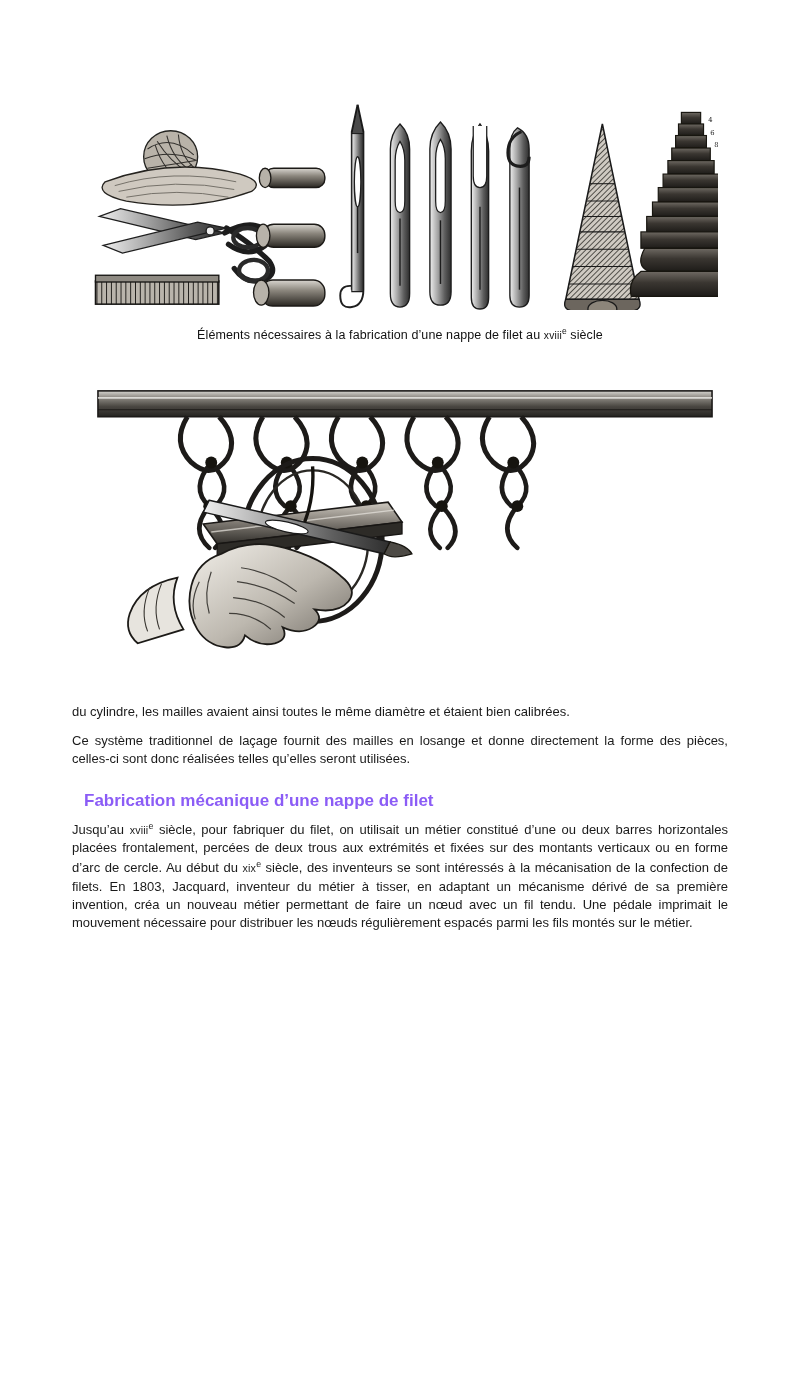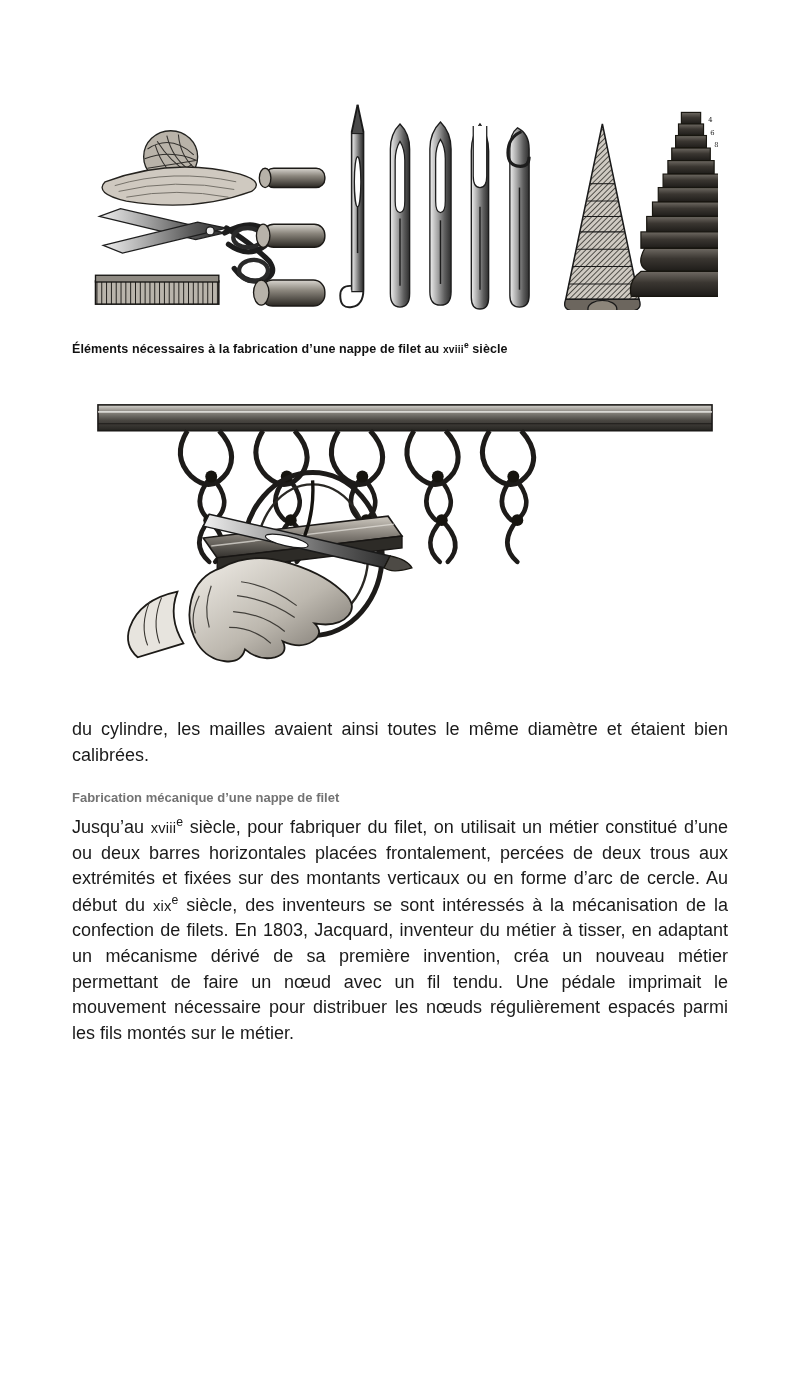--- a/index.html
+++ b/index.html
@@ -27,24 +27,25 @@
     margin: 0;
   }
   .fig1-wrap {
     position: relative;
     height: 215px;
     margin-top: 95px;
     margin-left: 10px;
     margin-right: 10px;
   }
   .fig-caption {
+    text-align: center;
     font-size: 12.5px;
-    font-weight: bold;
+    font-weight: normal;
     letter-spacing: 0.1px;
-    margin-top: 30px;
+    margin-top: 16px;
     color: #111;
   }
   .sc {
     font-size: 0.82em;
     letter-spacing: 0.2px;
   }
   .sup {
     font-size: 0.68em;
     vertical-align: super;
   }
@@ -57,31 +58,31 @@
     margin-left: 20px;
     margin-right: 10px;
   }
 
   
   .body {
     margin-top: 26px;
   }
   p.para {
     margin: 0 0 10px 0;
-    font-size: 18px;
+    font-size: 13px;
     line-height: 1.42;
     text-align: justify;
     hyphens: auto;
     color: #1a1a1a;
   }
   h2.section-title {
-    font-size: 13px;
+    font-size: 17px;
     font-weight: bold;
-    margin: 22px 0 9px 0;
-    color: #737373;
+    margin: 22px 0 9px 12px;
+    color: #8b5cf6;
   }
   .italic { font-style: italic; }
 </style>
 </head>
 <body>
 
 <div class="page">
 
   <figure class="figure">
     <div class="fig1-wrap">
@@ -356,20 +357,21 @@
           </g>
         </g>
       </svg>
     </div>
   </figure>
 
   <div class="body">
 
     <p class="para">du cylindre, les mailles avaient ainsi toutes le même diamètre et étaient bien calibrées.</p>
 
+    <p class="para">Ce système traditionnel de laçage fournit des mailles en losange et donne directement la forme des pièces, celles-ci sont donc réalisées telles qu’elles seront utilisées.</p>
 
 
     <h2 class="section-title">Fabrication mécanique d’une nappe de filet</h2>
 
     <p class="para"><span>Jusqu’au </span><span class="sc">xviii</span><span class="sup">e</span><span> siècle, pour fabriquer du filet, on utilisait un métier constitué d’une ou deux barres horizontales placées frontalement, percées de deux trous aux extrémités et fixées sur des montants verticaux ou en forme d’arc de cercle. Au début du </span><span class="sc">xix</span><span class="sup">e</span><span> siècle, des inventeurs se sont intéressés à la mécanisation de la confection de filets. En 1803, Jacquard, inventeur du métier à tisser, en adaptant un mécanisme dérivé de sa première invention, créa un nouveau métier permettant de faire un nœud avec un fil tendu. Une pédale imprimait le mouvement nécessaire pour distribuer les nœuds régulièrement espacés parmi les fils montés sur le métier.</span></p>
 
   </div>
 
 </div>
 

